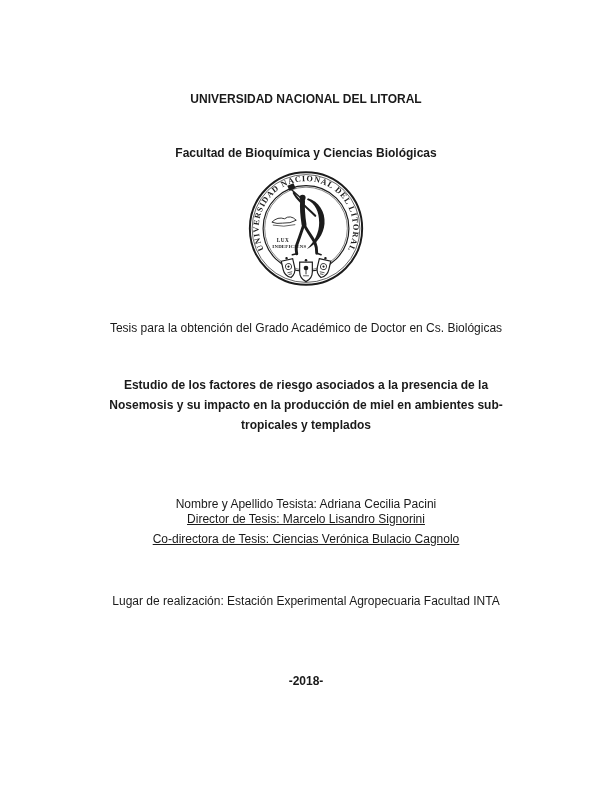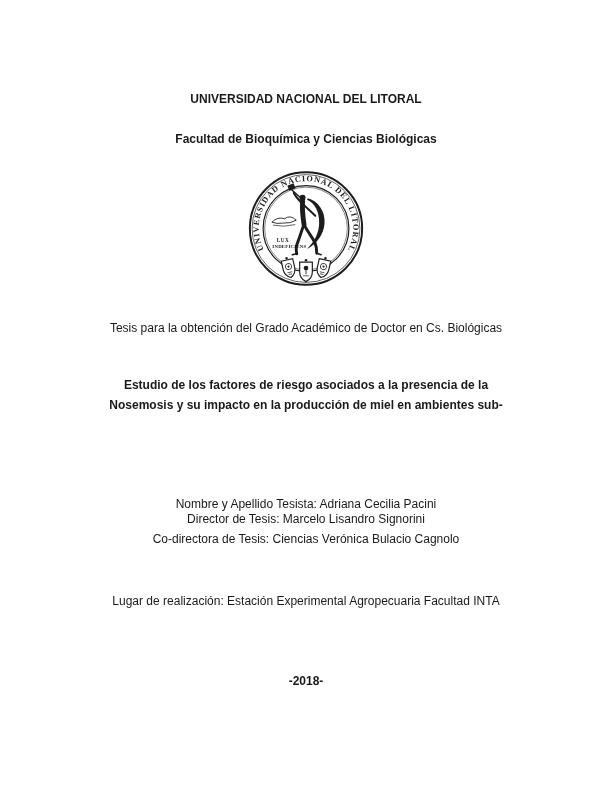--- a/index.html
+++ b/index.html
@@ -26,25 +26,25 @@
     position: absolute;
     left: 0;
     right: 0;
     text-align: center;
     font-size: 12px;
     line-height: 20px;
   }
   .bold { font-weight: bold; }
 
   .pos-university   { top: 89px; }
-  .pos-faculty      { top: 129px; }
+  .pos-faculty      { top: 143px; }
   .pos-degree       { top: 318px; }
   .pos-title        { top: 375px; }
   .pos-author       { top: 494px; }
-  .pos-supervisors  { top: 509px; }
+  .pos-supervisors  { top: 509px; text-decoration: underline; }
   .pos-location     { top: 591px; }
   .pos-year         { top: 671px; }
 
   .seal {
     position: absolute;
     top: 170px;
     left: 50%;
     margin-left: -59px;
     width: 118px;
     height: 117px;
@@ -134,20 +134,21 @@
         <path d="M -2.5,4 h 5 M -1.8,6 h 3.6" stroke-width="0.7"></path>
       </g>
     </g>
   </svg>
 
   <div class="line pos-degree">Tesis para la obtención del Grado Académico de Doctor en Cs. Biológicas</div>
 
   <div class="block bold pos-title">
     <div>Estudio de los factores de riesgo asociados a la presencia de la</div>
     <div>Nosemosis y su impacto en la producción de miel en ambientes sub-</div>
+    <div>tropicales y templados</div>
   </div>
 
   <div class="line pos-author">Nombre y Apellido Tesista: Adriana Cecilia Pacini</div>
 
   <div class="block pos-supervisors">
     <div>Director de Tesis: Marcelo Lisandro Signorini</div>
     <div>Co-directora de Tesis: Ciencias Verónica Bulacio Cagnolo</div>
   </div>
 
   <div class="line pos-location">Lugar de realización: Estación Experimental Agropecuaria Facultad INTA</div>

